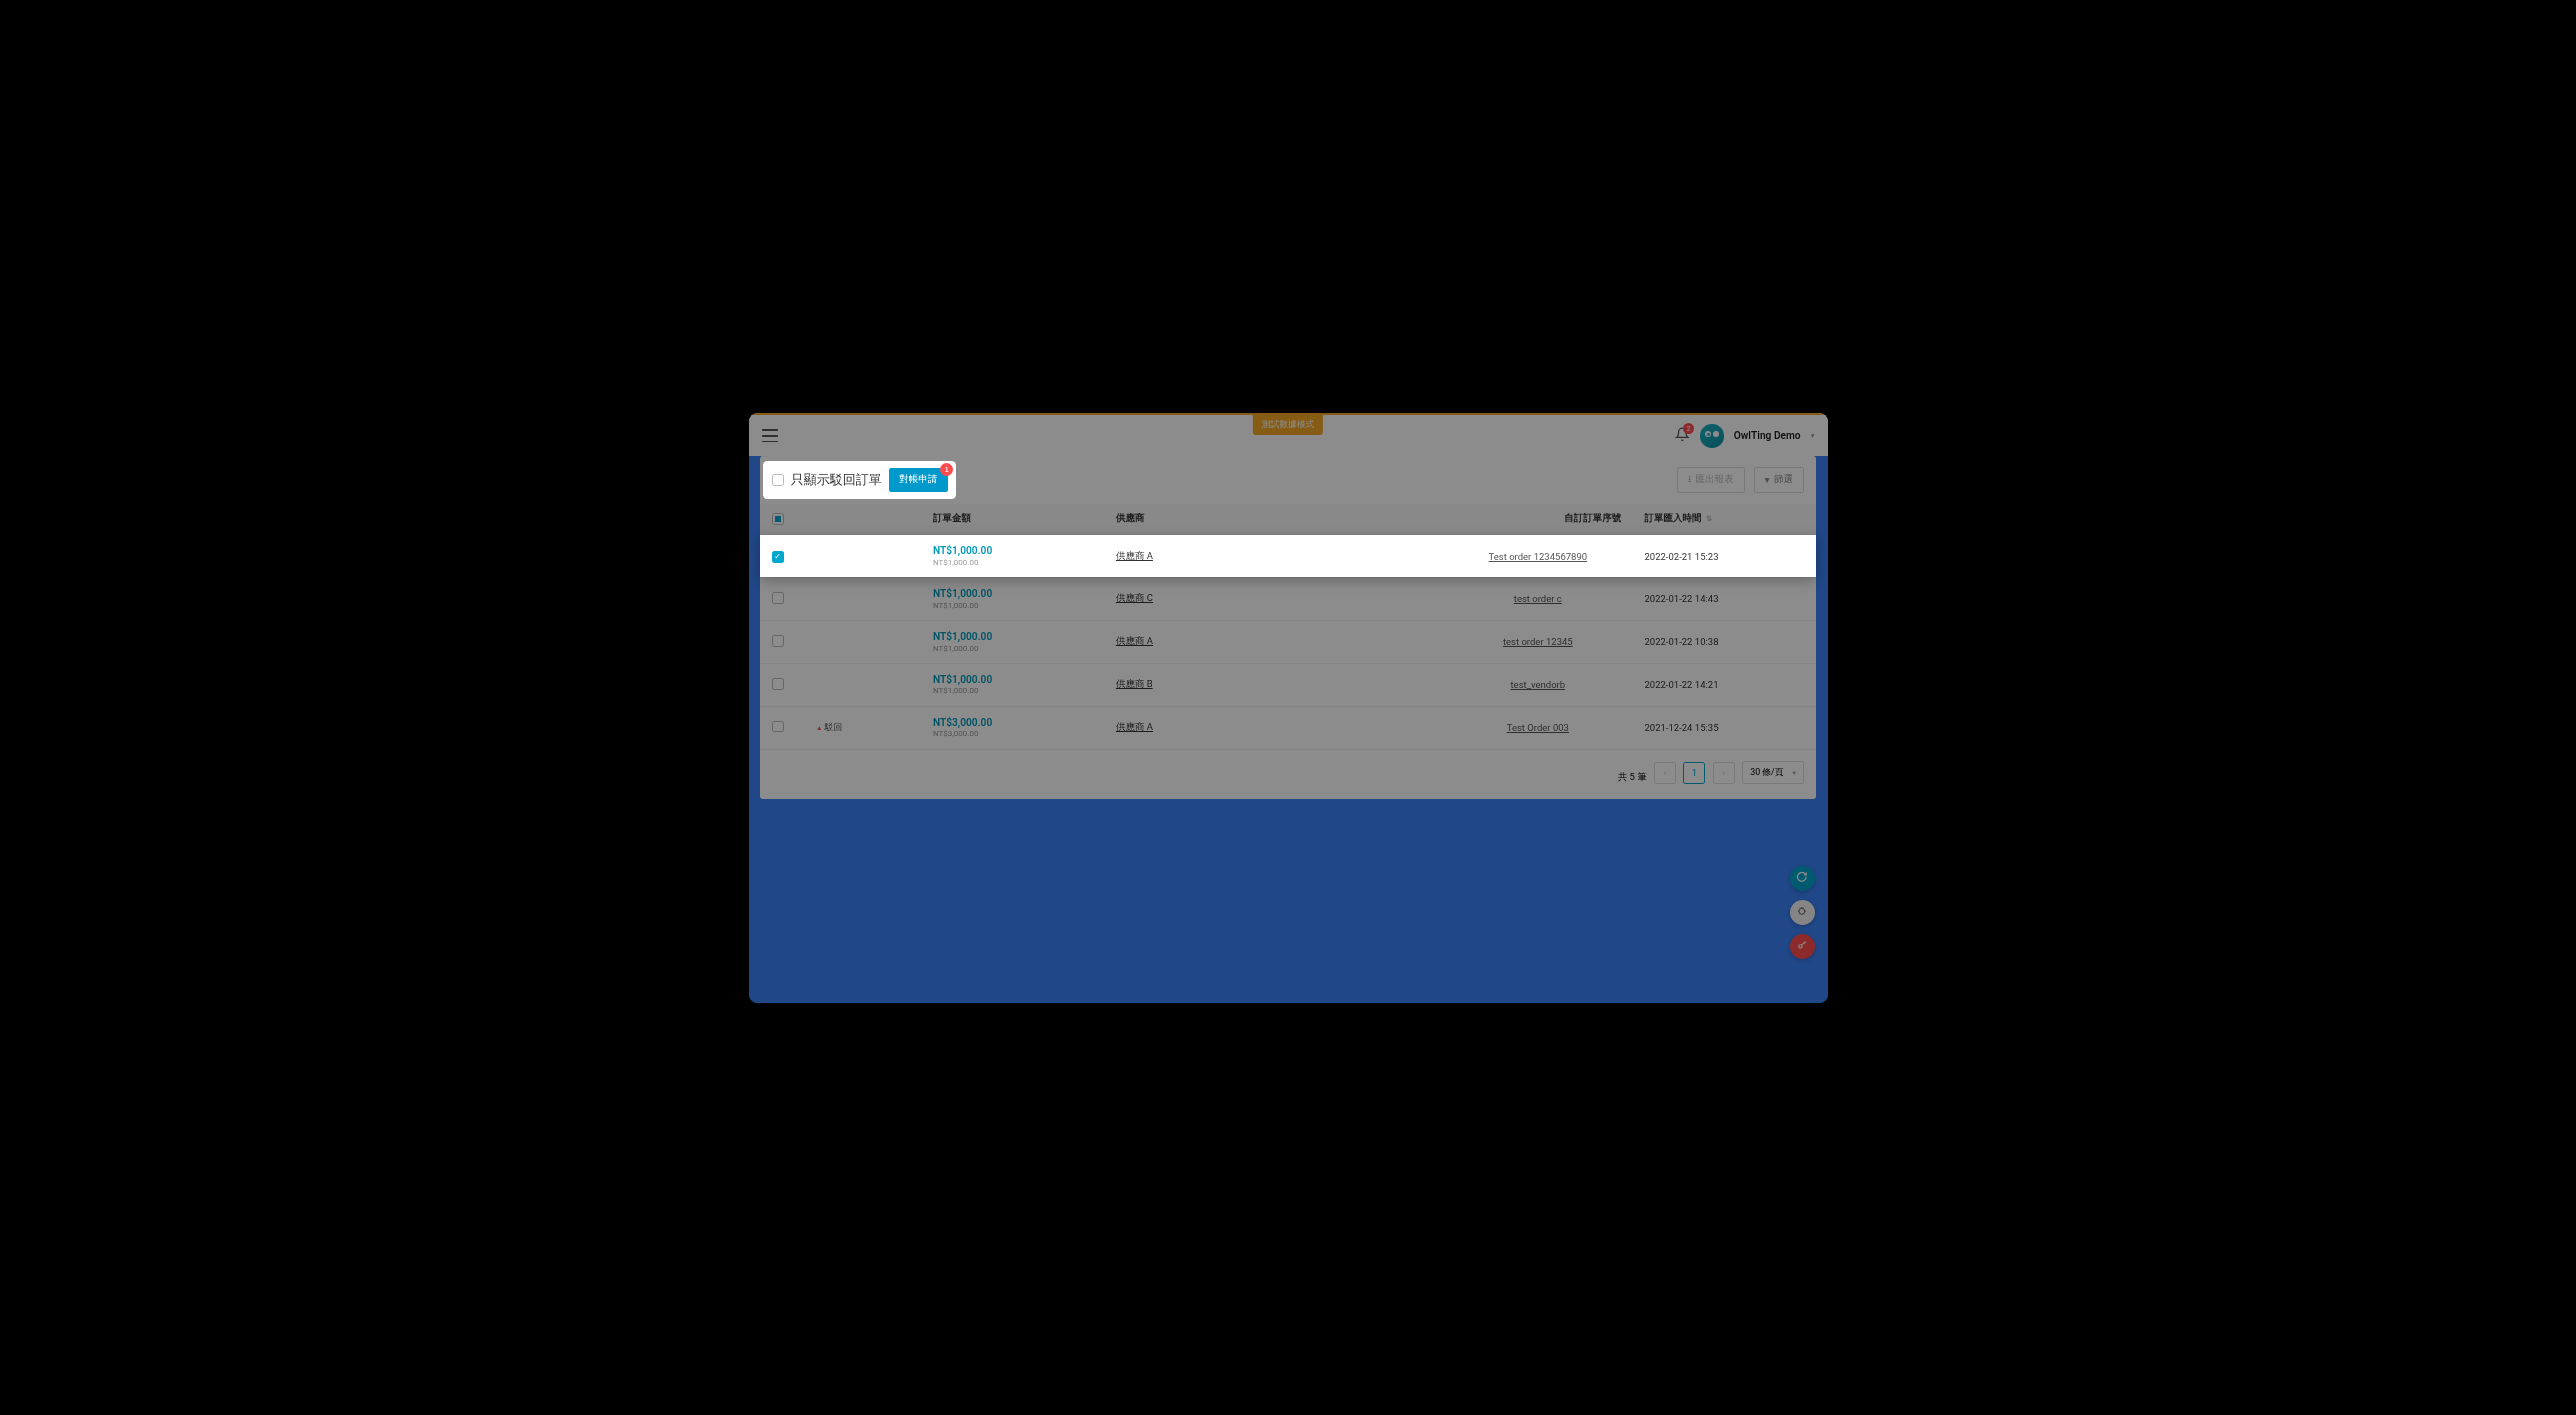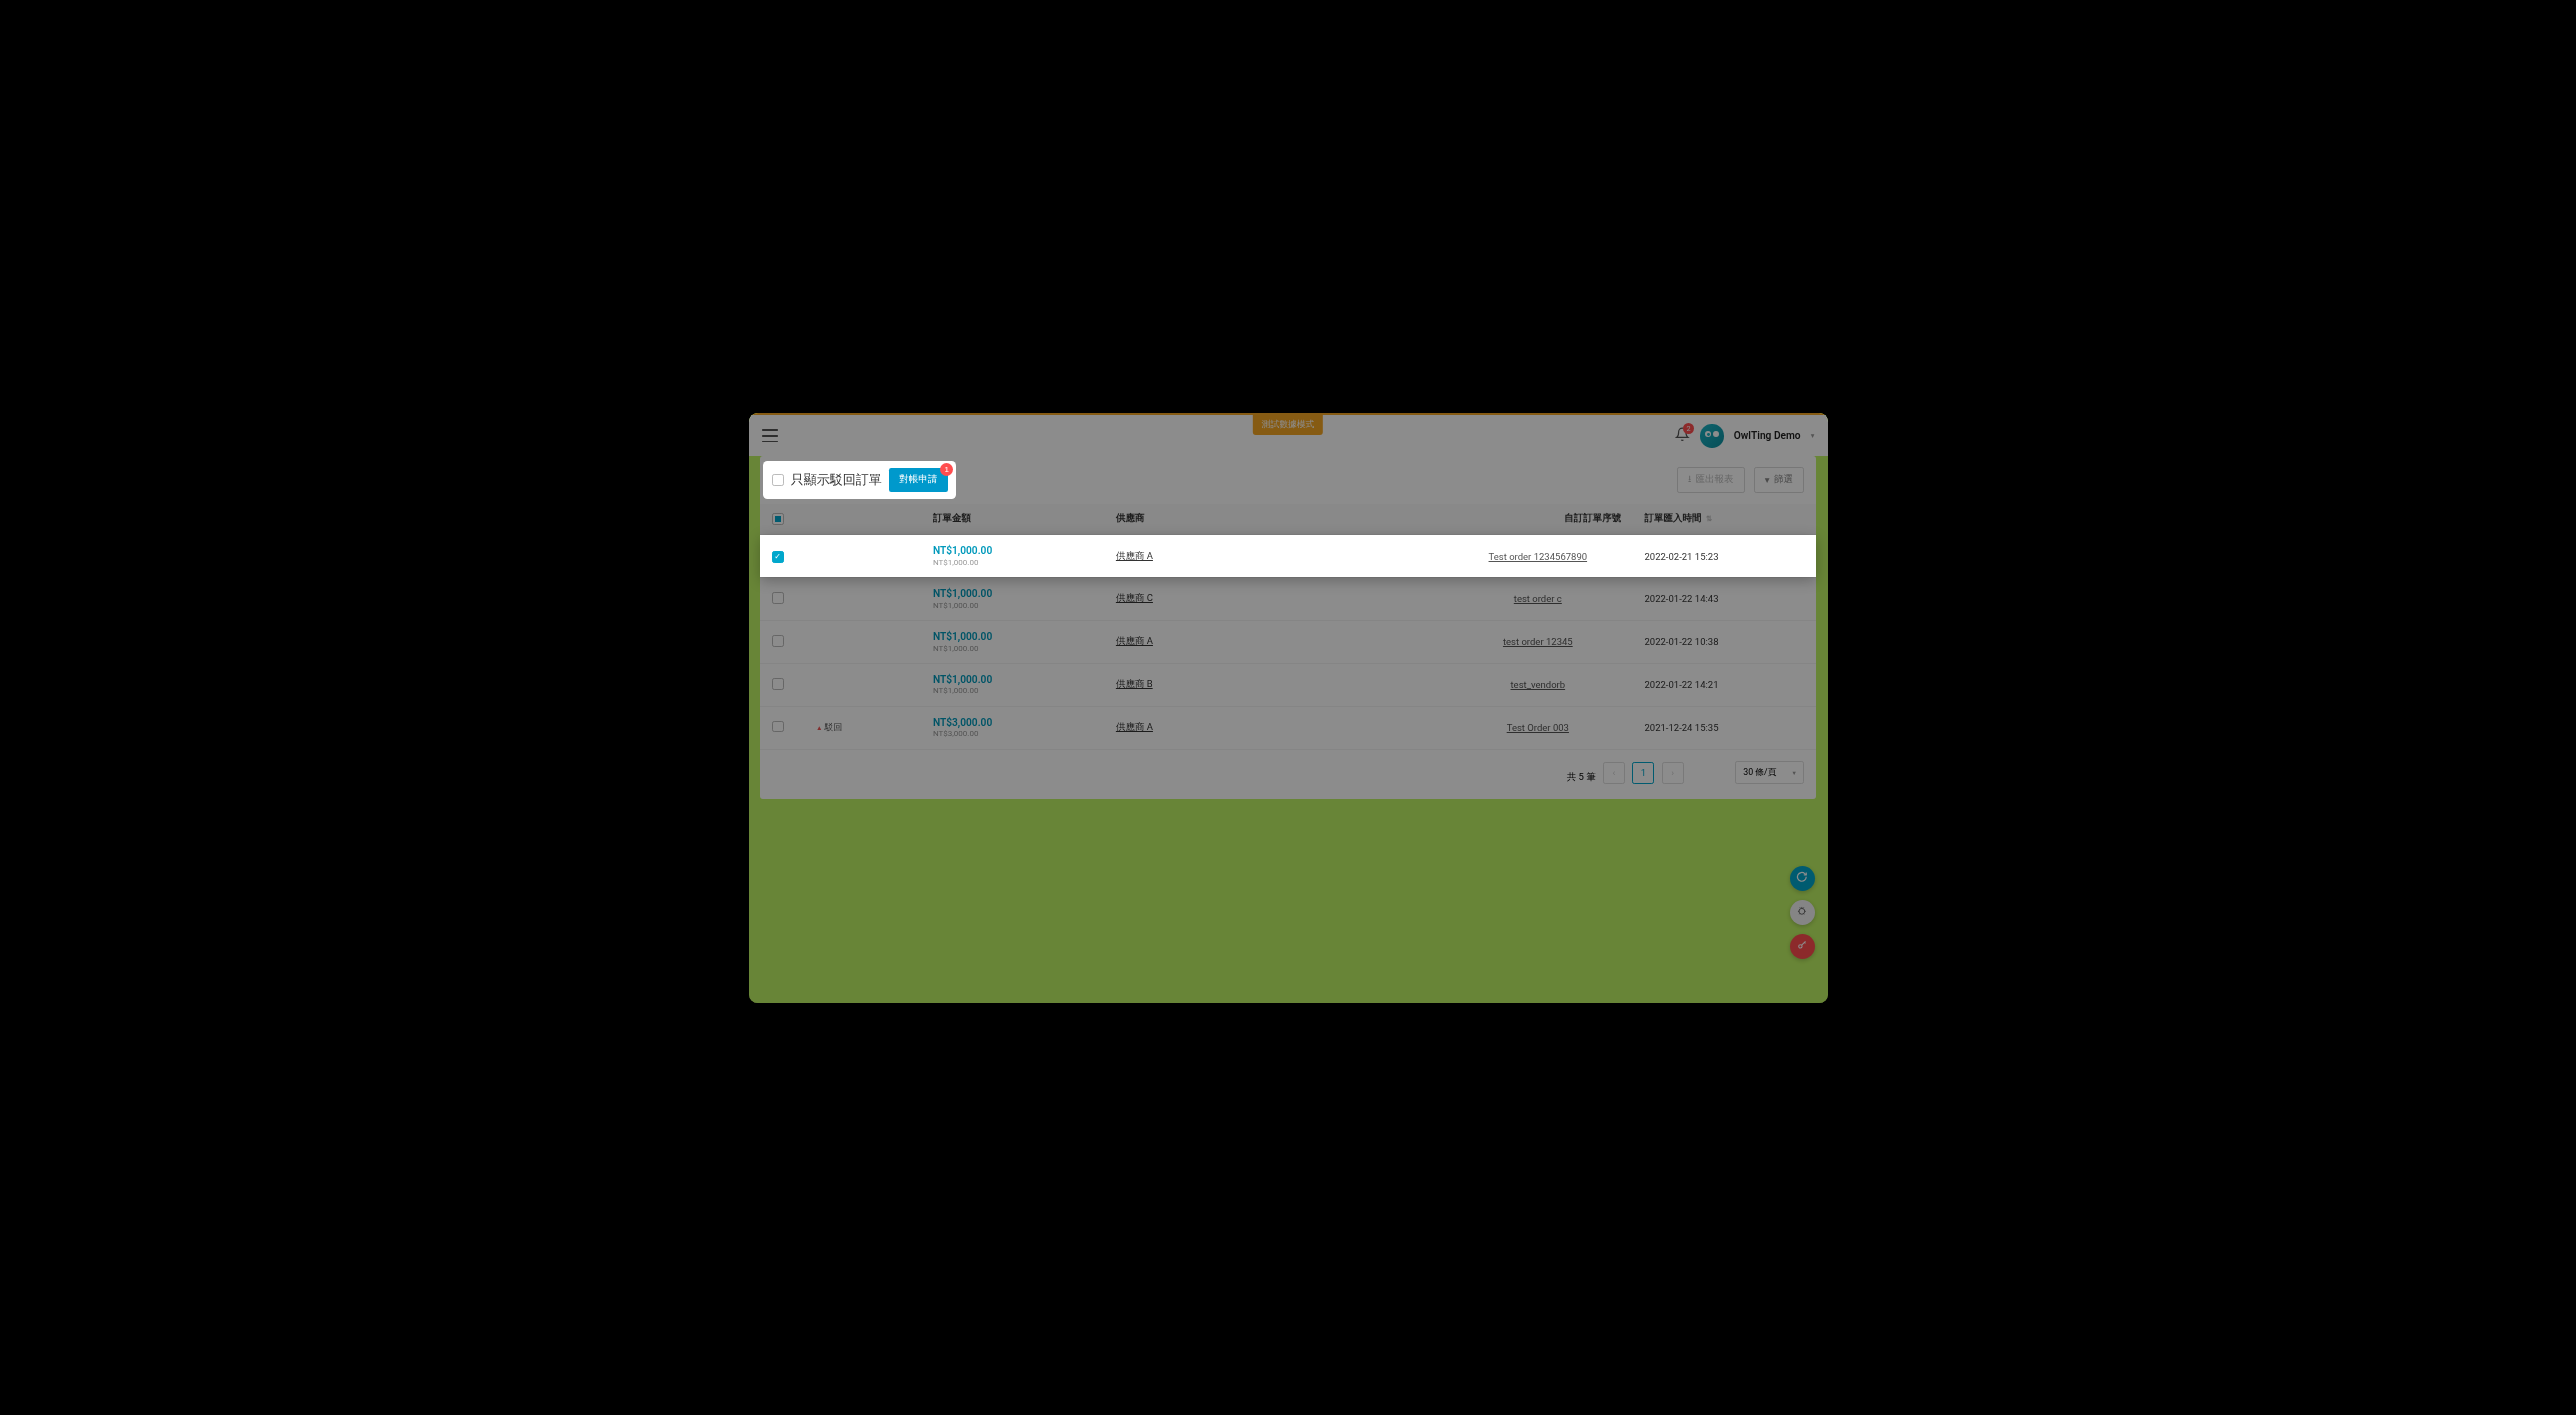--- a/index.html
+++ b/index.html
@@ -7,21 +7,21 @@
     font-family: -apple-system, BlinkMacSystemFont, "Segoe UI", Roboto, "Helvetica Neue", Arial, sans-serif;
     background: #000;
     display: flex;
     align-items: center;
     justify-content: center;
     min-height: 100vh;
   }
   .frame {
     width: 1079px;
     height: 590px;
-    background: #bef264;
+    background: #3b82f6;
     border-radius: 8.8px;
     overflow: hidden;
     position: relative;
     box-shadow: 0 14.6px 44px rgba(0,0,0,0.6);
   }
   .dim-overlay {
     position: absolute;
     inset: 0;
     background: rgba(0,0,0,0.45);
     z-index: 50;
@@ -181,22 +181,22 @@
   }
   .pg-btn {
     width: 22px; height: 22px; border: 0.7px solid #ddd; border-radius: 2.2px;
     display: flex; align-items: center; justify-content: center;
     cursor: pointer; color: #999; background: #fff;
   }
   .pg-btn.active { border-color: #00a7cc; color: #00a7cc; }
   .pg-btn.disabled { color: #ccc; cursor: not-allowed; }
   .pg-size {
     border: 0.7px solid #ddd; border-radius: 2.2px; padding: 4.4px 7.3px;
-    font-size: 8.8px; display: flex; align-items: center; gap: 16px;
-    cursor: pointer; background: #fff; margin-left: 44px;
+    font-size: 8.8px; display: flex; align-items: center; gap: 9px;
+    cursor: pointer; background: #fff;
   }
 
   .footer {
     position: absolute; bottom: 0; left: 0; right: 0;
     padding: 11.7px 16px; font-size: 8.8px; color: #888;
     border-top: 0.7px solid #eee;
     background: #f7f7f7;
   }
 
   .fab-col {

